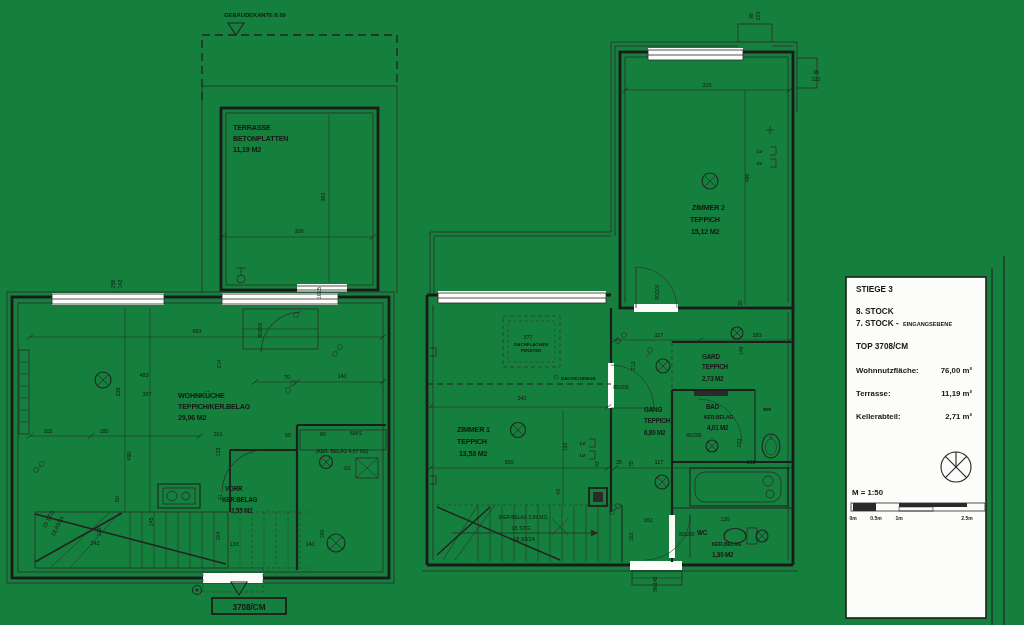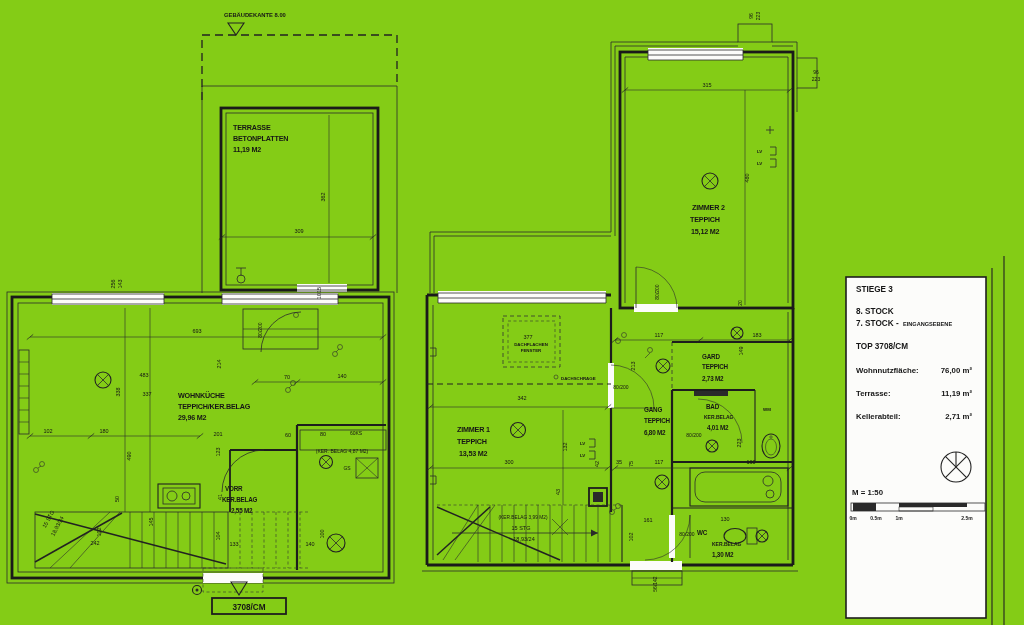--- a/index.html
+++ b/index.html
@@ -1,16 +1,16 @@
 <!DOCTYPE html>
 <html><head>
 <meta charset="utf-8">
 <style>
   html,body{margin:0;padding:0;background:#ffffff;}
-  .stage{position:relative;width:1024px;height:625px;background:#84cc16;overflow:hidden;}
+  .stage{position:relative;width:1024px;height:625px;background:#15803d;overflow:hidden;}
   svg{position:absolute;left:0;top:0;}
   svg .paper{fill:#fcfcfa;}
   .w05{stroke:#2b2b2b;stroke-width:.6;fill:none}
   .w07{stroke:#2b2b2b;stroke-width:.8;fill:none}
   .w1{stroke:#222;stroke-width:1.1;fill:none}
   .w12{stroke:#222;stroke-width:1.5;fill:none}
   .w15{stroke:#1d1d1d;stroke-width:1.8;fill:none}
   .w2{stroke:#1d1d1d;stroke-width:2.2;fill:none}
   .w25{stroke:#1a1a1a;stroke-width:2.8;fill:none}
   .dash05{stroke:#333;stroke-width:.6;fill:none;stroke-dasharray:3 2.5}

